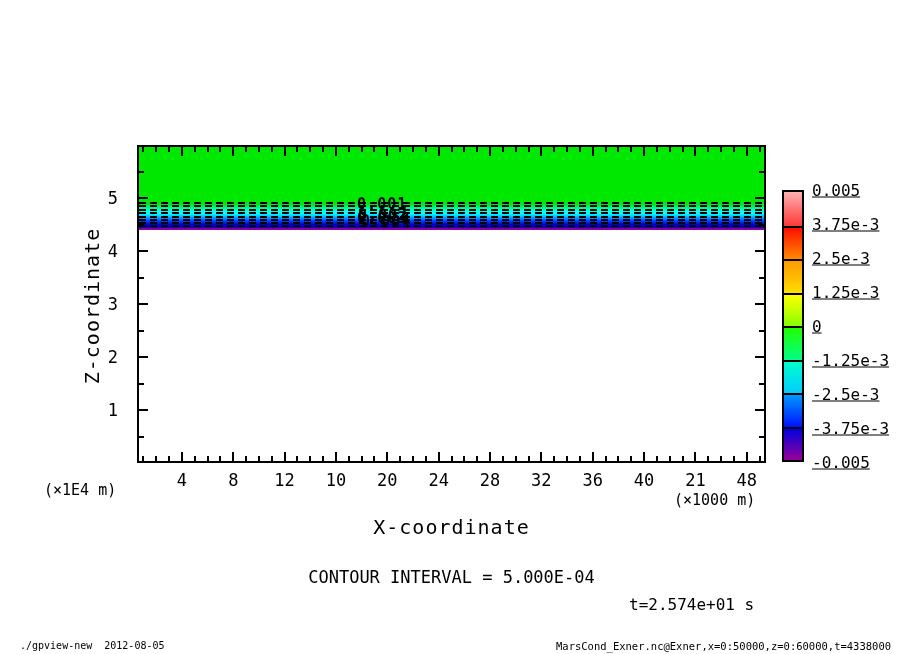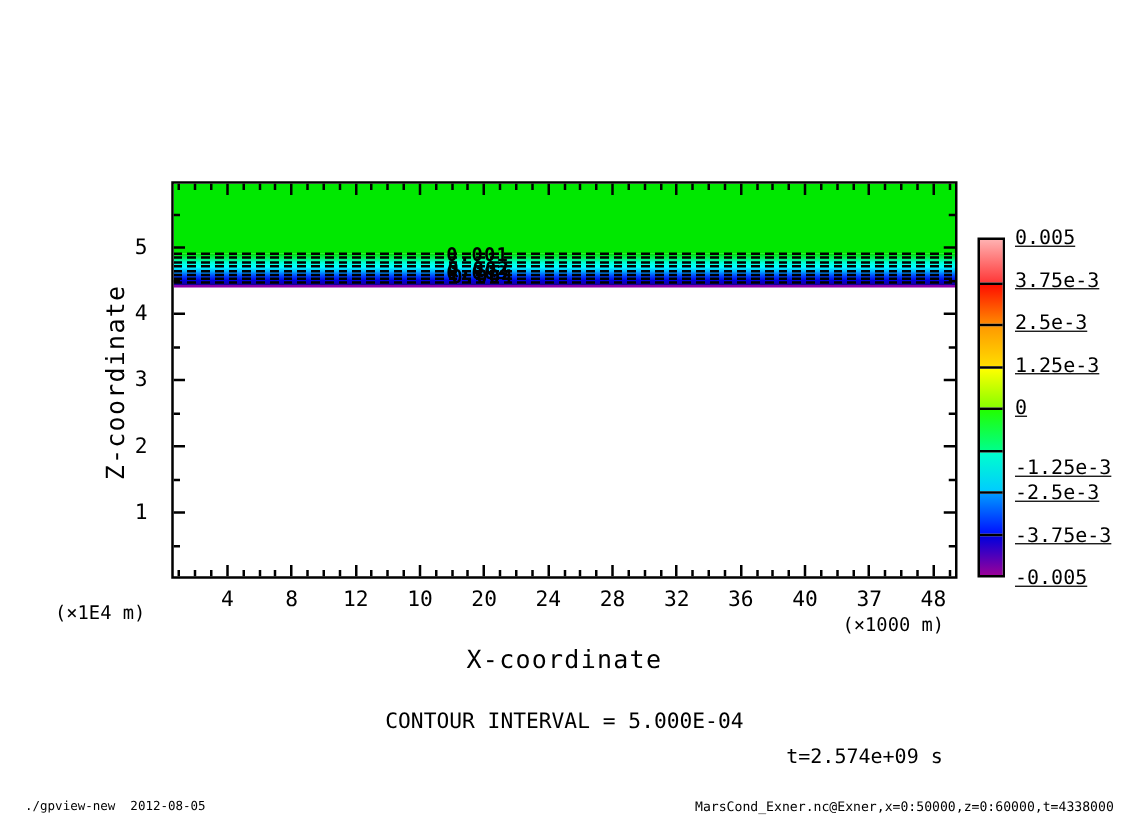--- a/index.html
+++ b/index.html
@@ -185,21 +185,21 @@
       <div class="abs xlab" style="left: 181.929px; top: 470px;">4</div>
       <div class="abs xlab" style="left: 233.276px; top: 470px;">8</div>
       <div class="abs xlab" style="left: 284.622px; top: 470px;">12</div>
       <div class="abs xlab" style="left: 335.969px; top: 470px;">10</div>
       <div class="abs xlab" style="left: 387.316px; top: 470px;">20</div>
       <div class="abs xlab" style="left: 438.663px; top: 470px;">24</div>
       <div class="abs xlab" style="left: 490.01px; top: 470px;">28</div>
       <div class="abs xlab" style="left: 541.357px; top: 470px;">32</div>
       <div class="abs xlab" style="left: 592.704px; top: 470px;">36</div>
       <div class="abs xlab" style="left: 644.051px; top: 470px;">40</div>
-      <div class="abs xlab" style="left: 695.398px; top: 470px;">37</div>
+      <div class="abs xlab" style="left: 695.398px; top: 470px;">21</div>
       <div class="abs xlab" style="left: 746.745px; top: 470px;">48</div>
     </div>
   <div id="ztick-labels">
       <div class="abs zlab" style="left: 84px; top: 400px;">1</div>
       <div class="abs zlab" style="left: 84px; top: 347px;">2</div>
       <div class="abs zlab" style="left: 84px; top: 294px;">3</div>
       <div class="abs zlab" style="left: 84px; top: 241px;">4</div>
       <div class="abs zlab" style="left: 84px; top: 188px;">5</div>
     </div>
 
@@ -217,24 +217,24 @@
       <div class="cbar-box" style="top: 167.5px; height: 33.5px; border-top: 2px solid rgb(0, 0, 0); background: linear-gradient(rgb(0, 255, 204), rgb(0, 204, 255));"></div>
       <div class="cbar-box" style="top: 201px; height: 33.5px; border-top: 2px solid rgb(0, 0, 0); background: linear-gradient(rgb(0, 153, 255), rgb(0, 17, 255));"></div>
       <div class="cbar-box" style="top: 234.5px; height: 33.5px; border-top: 2px solid rgb(0, 0, 0); background: linear-gradient(rgb(0, 0, 221), rgb(153, 0, 153));"></div>
     </div>
   <div id="cbar-labels">
       <div class="abs cbar-lab" style="top: 190px;">0.005</div>
       <div class="abs cbar-lab" style="top: 224px;">3.75e-3</div>
       <div class="abs cbar-lab" style="top: 258px;">2.5e-3</div>
       <div class="abs cbar-lab" style="top: 292px;">1.25e-3</div>
       <div class="abs cbar-lab" style="top: 326px;">0</div>
-      <div class="abs cbar-lab" style="top: 360px; margin-top: 14px;">-1.25e-3</div>
+      <div class="abs cbar-lab" style="top: 360px;">-1.25e-3</div>
       <div class="abs cbar-lab" style="top: 394px;">-2.5e-3</div>
       <div class="abs cbar-lab" style="top: 428px;">-3.75e-3</div>
       <div class="abs cbar-lab" style="top: 462px;">-0.005</div>
     </div>
 
   <div class="abs caption-ci">CONTOUR INTERVAL = 5.000E-04</div>
-  <div class="abs caption-t">t=2.574e+09 s</div>
+  <div class="abs caption-t">t=2.574e+01 s</div>
 
   <div class="abs footer-left">./gpview-new  2012-08-05</div>
   <div class="abs footer-right">MarsCond_Exner.nc@Exner,x=0:50000,z=0:60000,t=4338000</div>
 </div>
 
 </body></html>

